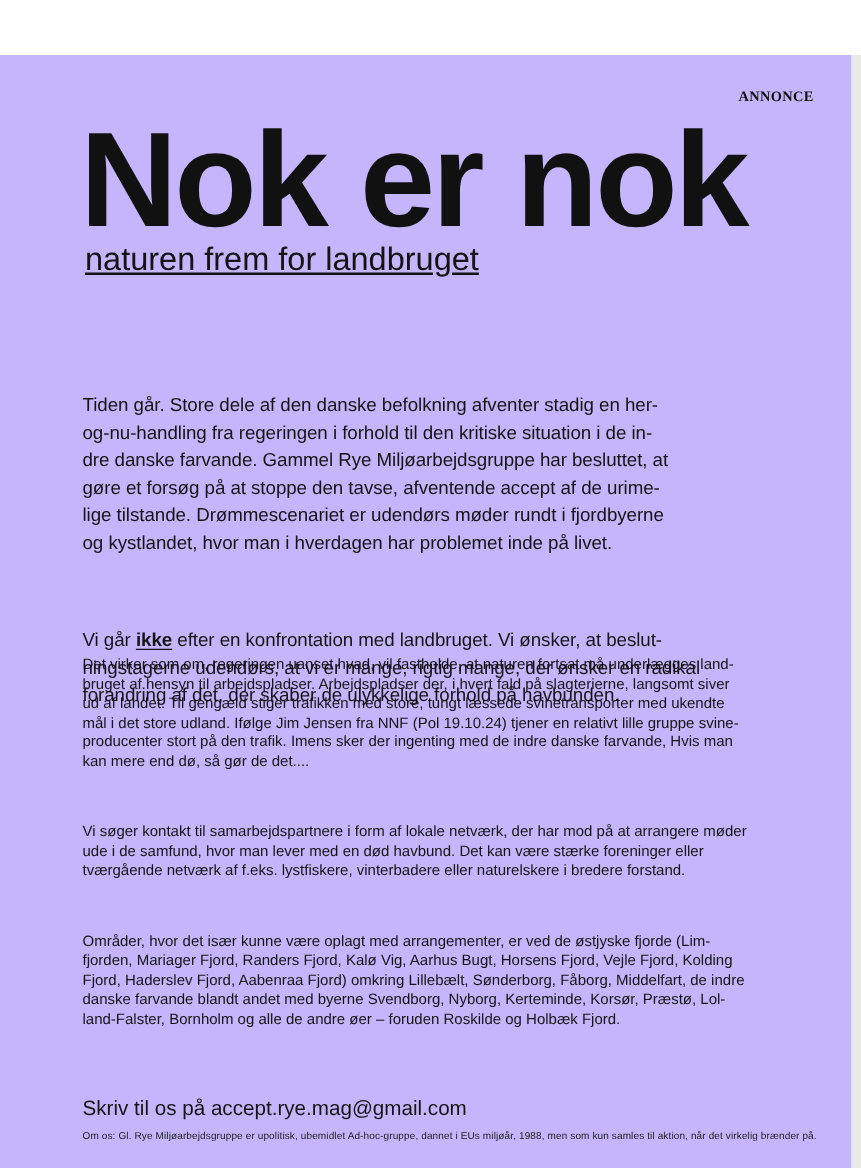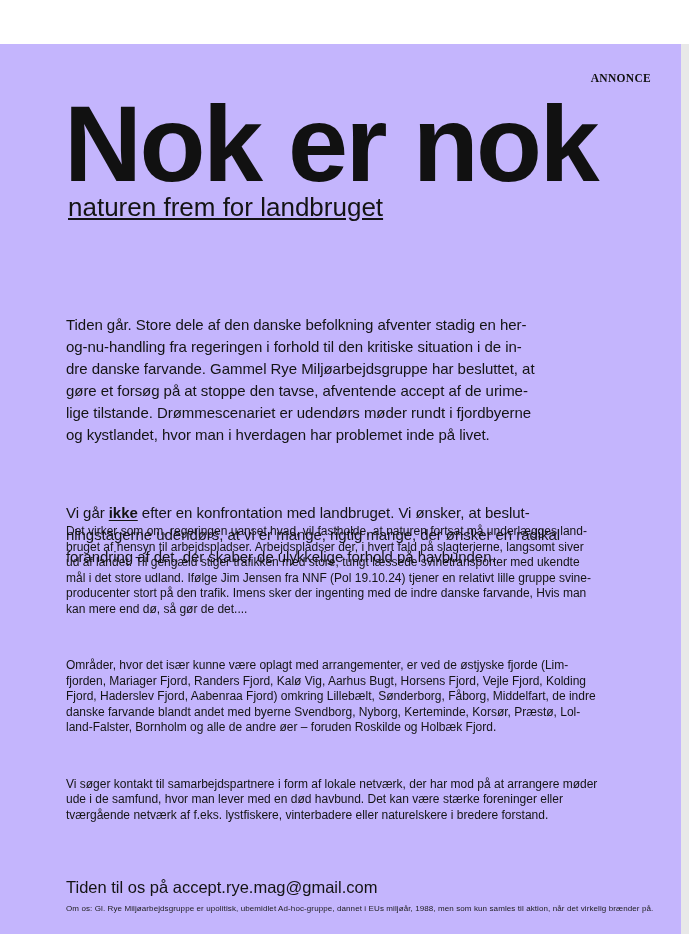--- a/index.html
+++ b/index.html
@@ -126,32 +126,32 @@
 forandring af det, der skaber de ulykkelige forhold på havbunden.</span></p>
   </div>
 
   <div class="smalltext">
     <p>Det virker som om, regeringen uanset hvad, vil fastholde, at naturen fortsat må underlægges land-
 bruget af hensyn til arbejdspladser. Arbejdspladser der, i hvert fald på slagterierne, langsomt siver
 ud af landet. Til gengæld stiger trafikken med store, tungt læssede svinetransporter med ukendte
 mål i det store udland. Ifølge Jim Jensen fra NNF (Pol 19.10.24) tjener en relativt lille gruppe svine-
 producenter stort på den trafik. Imens sker der ingenting med de indre danske farvande, Hvis man
 kan mere end dø, så gør de det....</p>
+    <p>Vi søger kontakt til samarbejdspartnere i form af lokale netværk, der har mod på at arrangere møder
+ude i de samfund, hvor man lever med en død havbund. Det kan være stærke foreninger eller
+tværgående netværk af f.eks. lystfiskere, vinterbadere eller naturelskere i bredere forstand.</p>
     <p>Områder, hvor det især kunne være oplagt med arrangementer, er ved de østjyske fjorde (Lim-
 fjorden, Mariager Fjord, Randers Fjord, Kalø Vig, Aarhus Bugt, Horsens Fjord, Vejle Fjord, Kolding
 Fjord, Haderslev Fjord, Aabenraa Fjord) omkring Lillebælt, Sønderborg, Fåborg, Middelfart, de indre
 danske farvande blandt andet med byerne Svendborg, Nyborg, Kerteminde, Korsør, Præstø, Lol-
 land-Falster, Bornholm og alle de andre øer – foruden Roskilde og Holbæk Fjord.</p>
-    <p>Vi søger kontakt til samarbejdspartnere i form af lokale netværk, der har mod på at arrangere møder
-ude i de samfund, hvor man lever med en død havbund. Det kan være stærke foreninger eller
-tværgående netværk af f.eks. lystfiskere, vinterbadere eller naturelskere i bredere forstand.</p>
   </div>
 
   <div class="contact">
-    <div class="line1"><span>Tiden til os på </span><span>accept.rye.mag@gmail.com</span></div>
+    <div class="line1"><span>Skriv til os på </span><span>accept.rye.mag@gmail.com</span></div>
     <div class="line2">– eller besøg vores nyoprettede Facebook-side!</div>
   </div>
 
   <div class="footnote">Om os: Gl. Rye Miljøarbejdsgruppe er upolitisk, ubemidlet Ad-hoc-gruppe, dannet i EUs miljøår, 1988, men som kun samles til aktion, når det virkelig brænder på.</div>
 
   <div class="edge-right"></div>
   <div class="edge-bottom"></div>
 
 </div>
 

